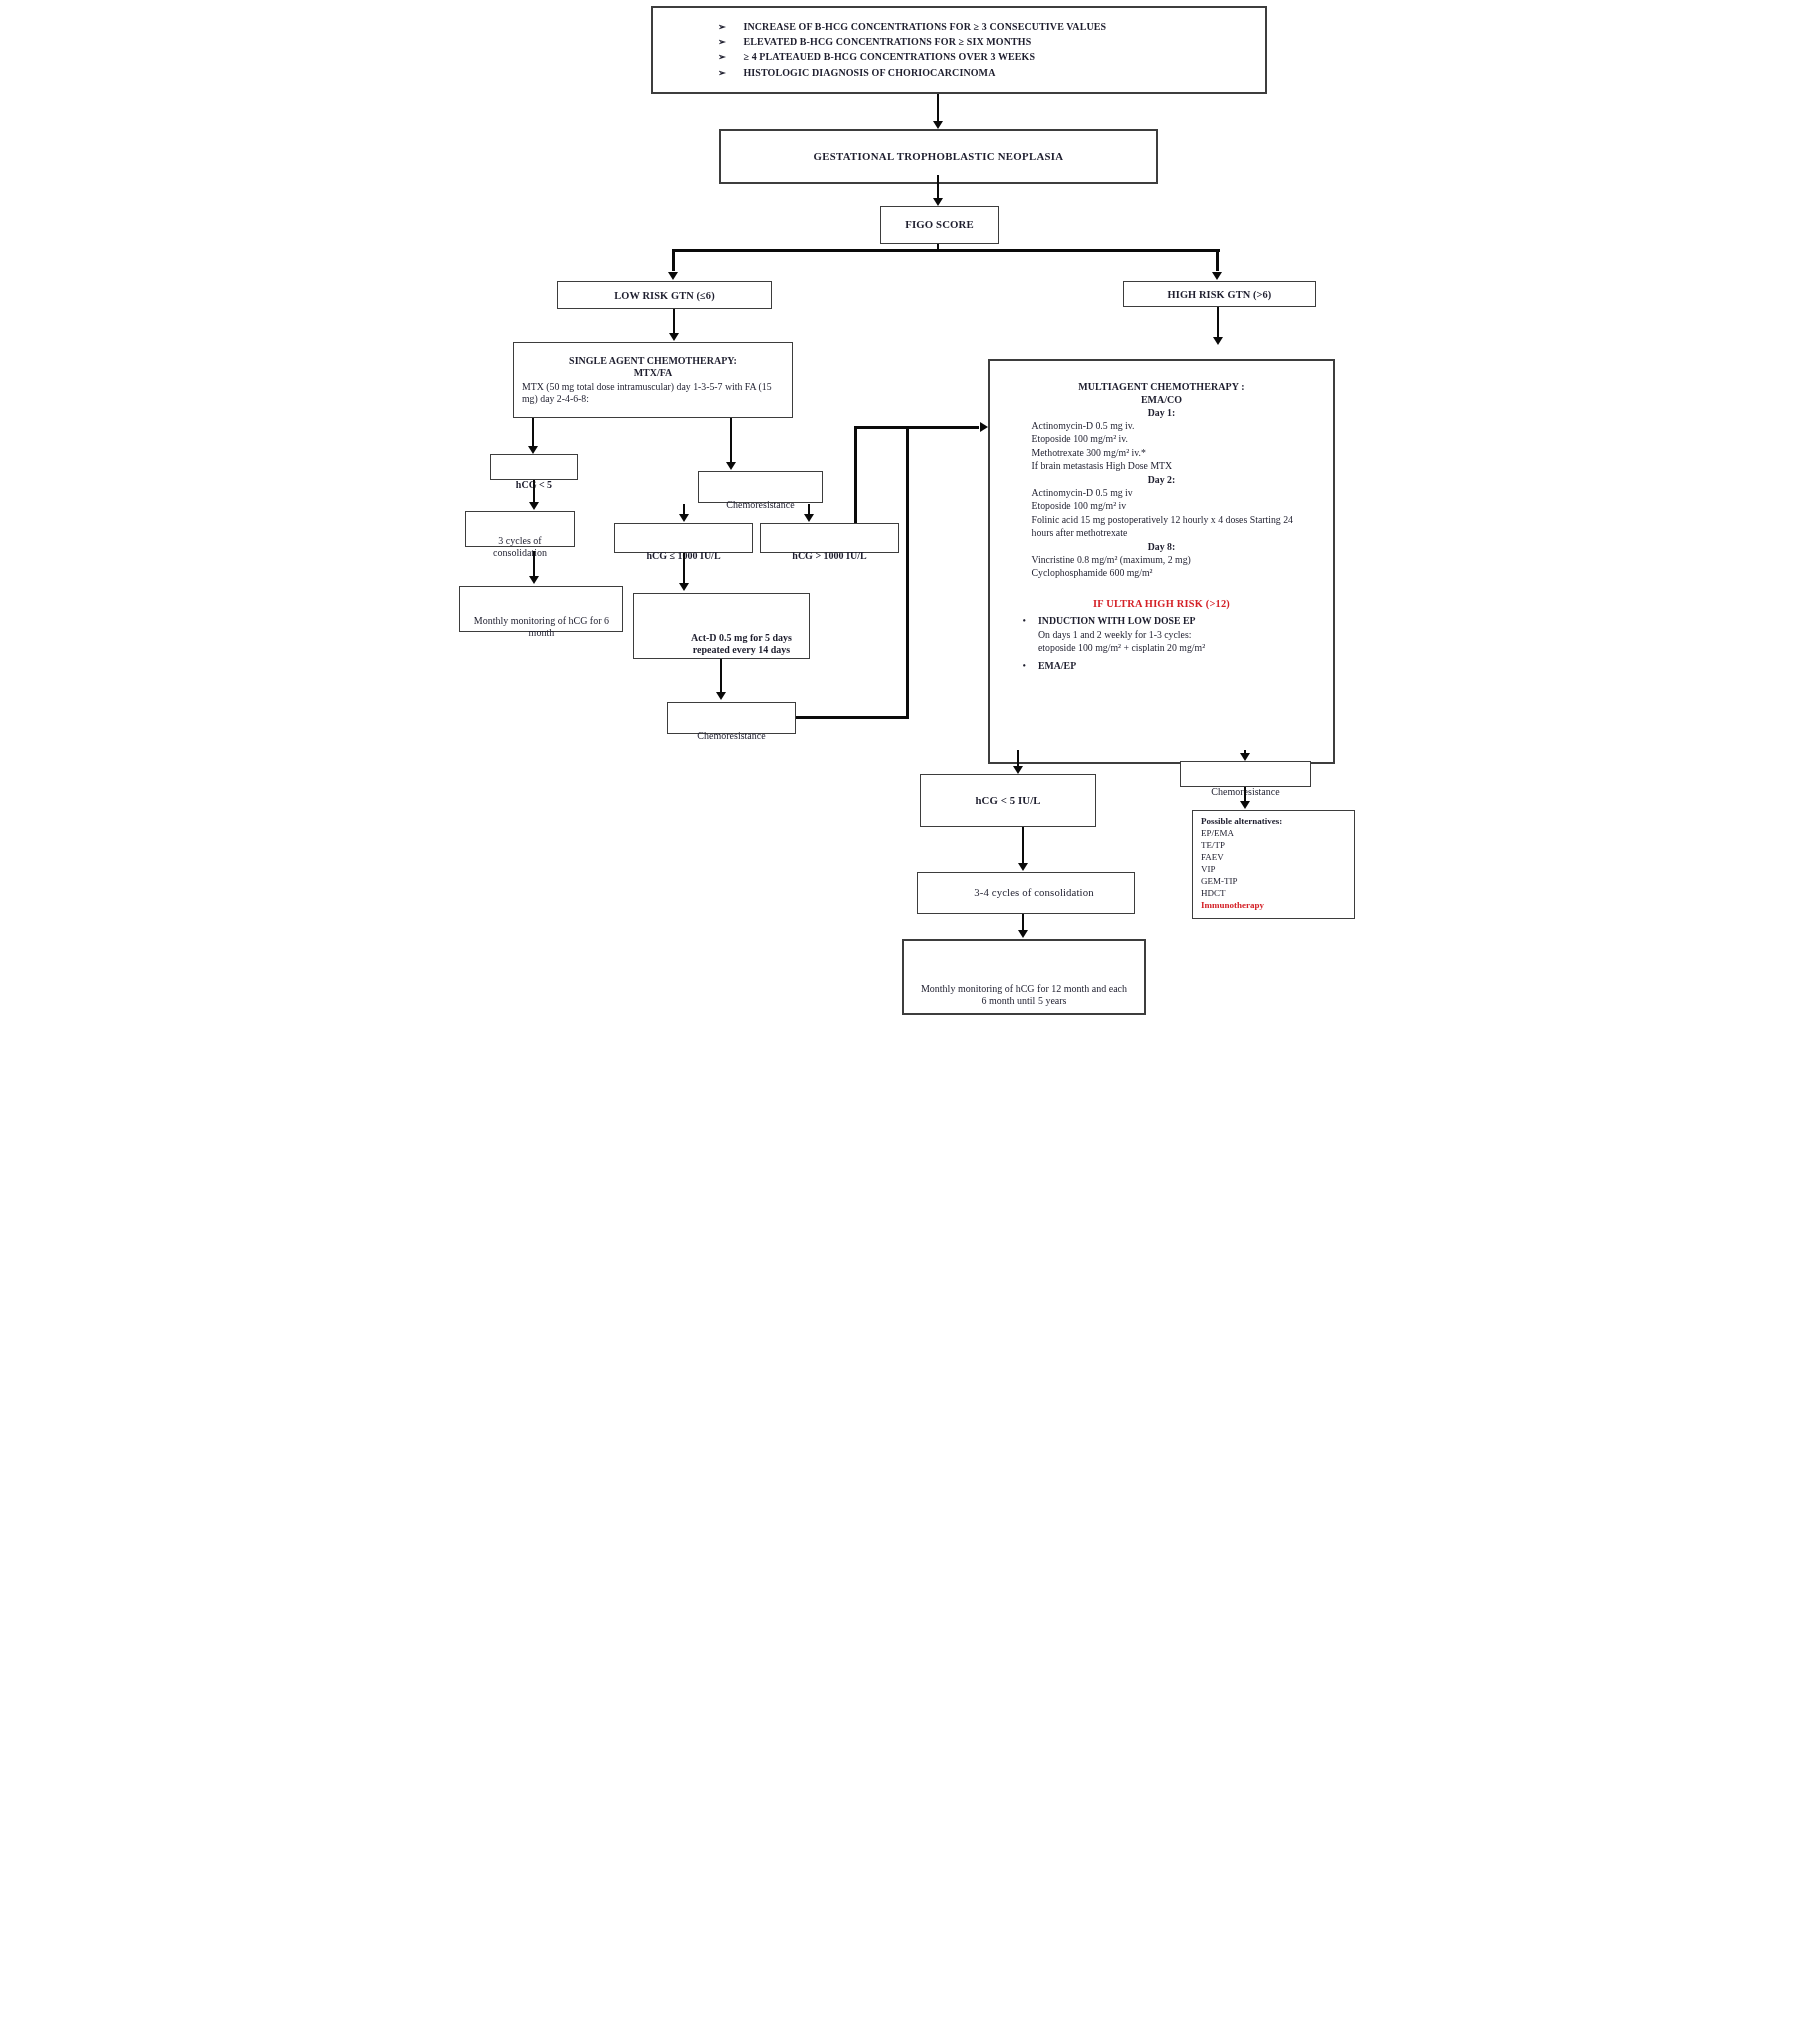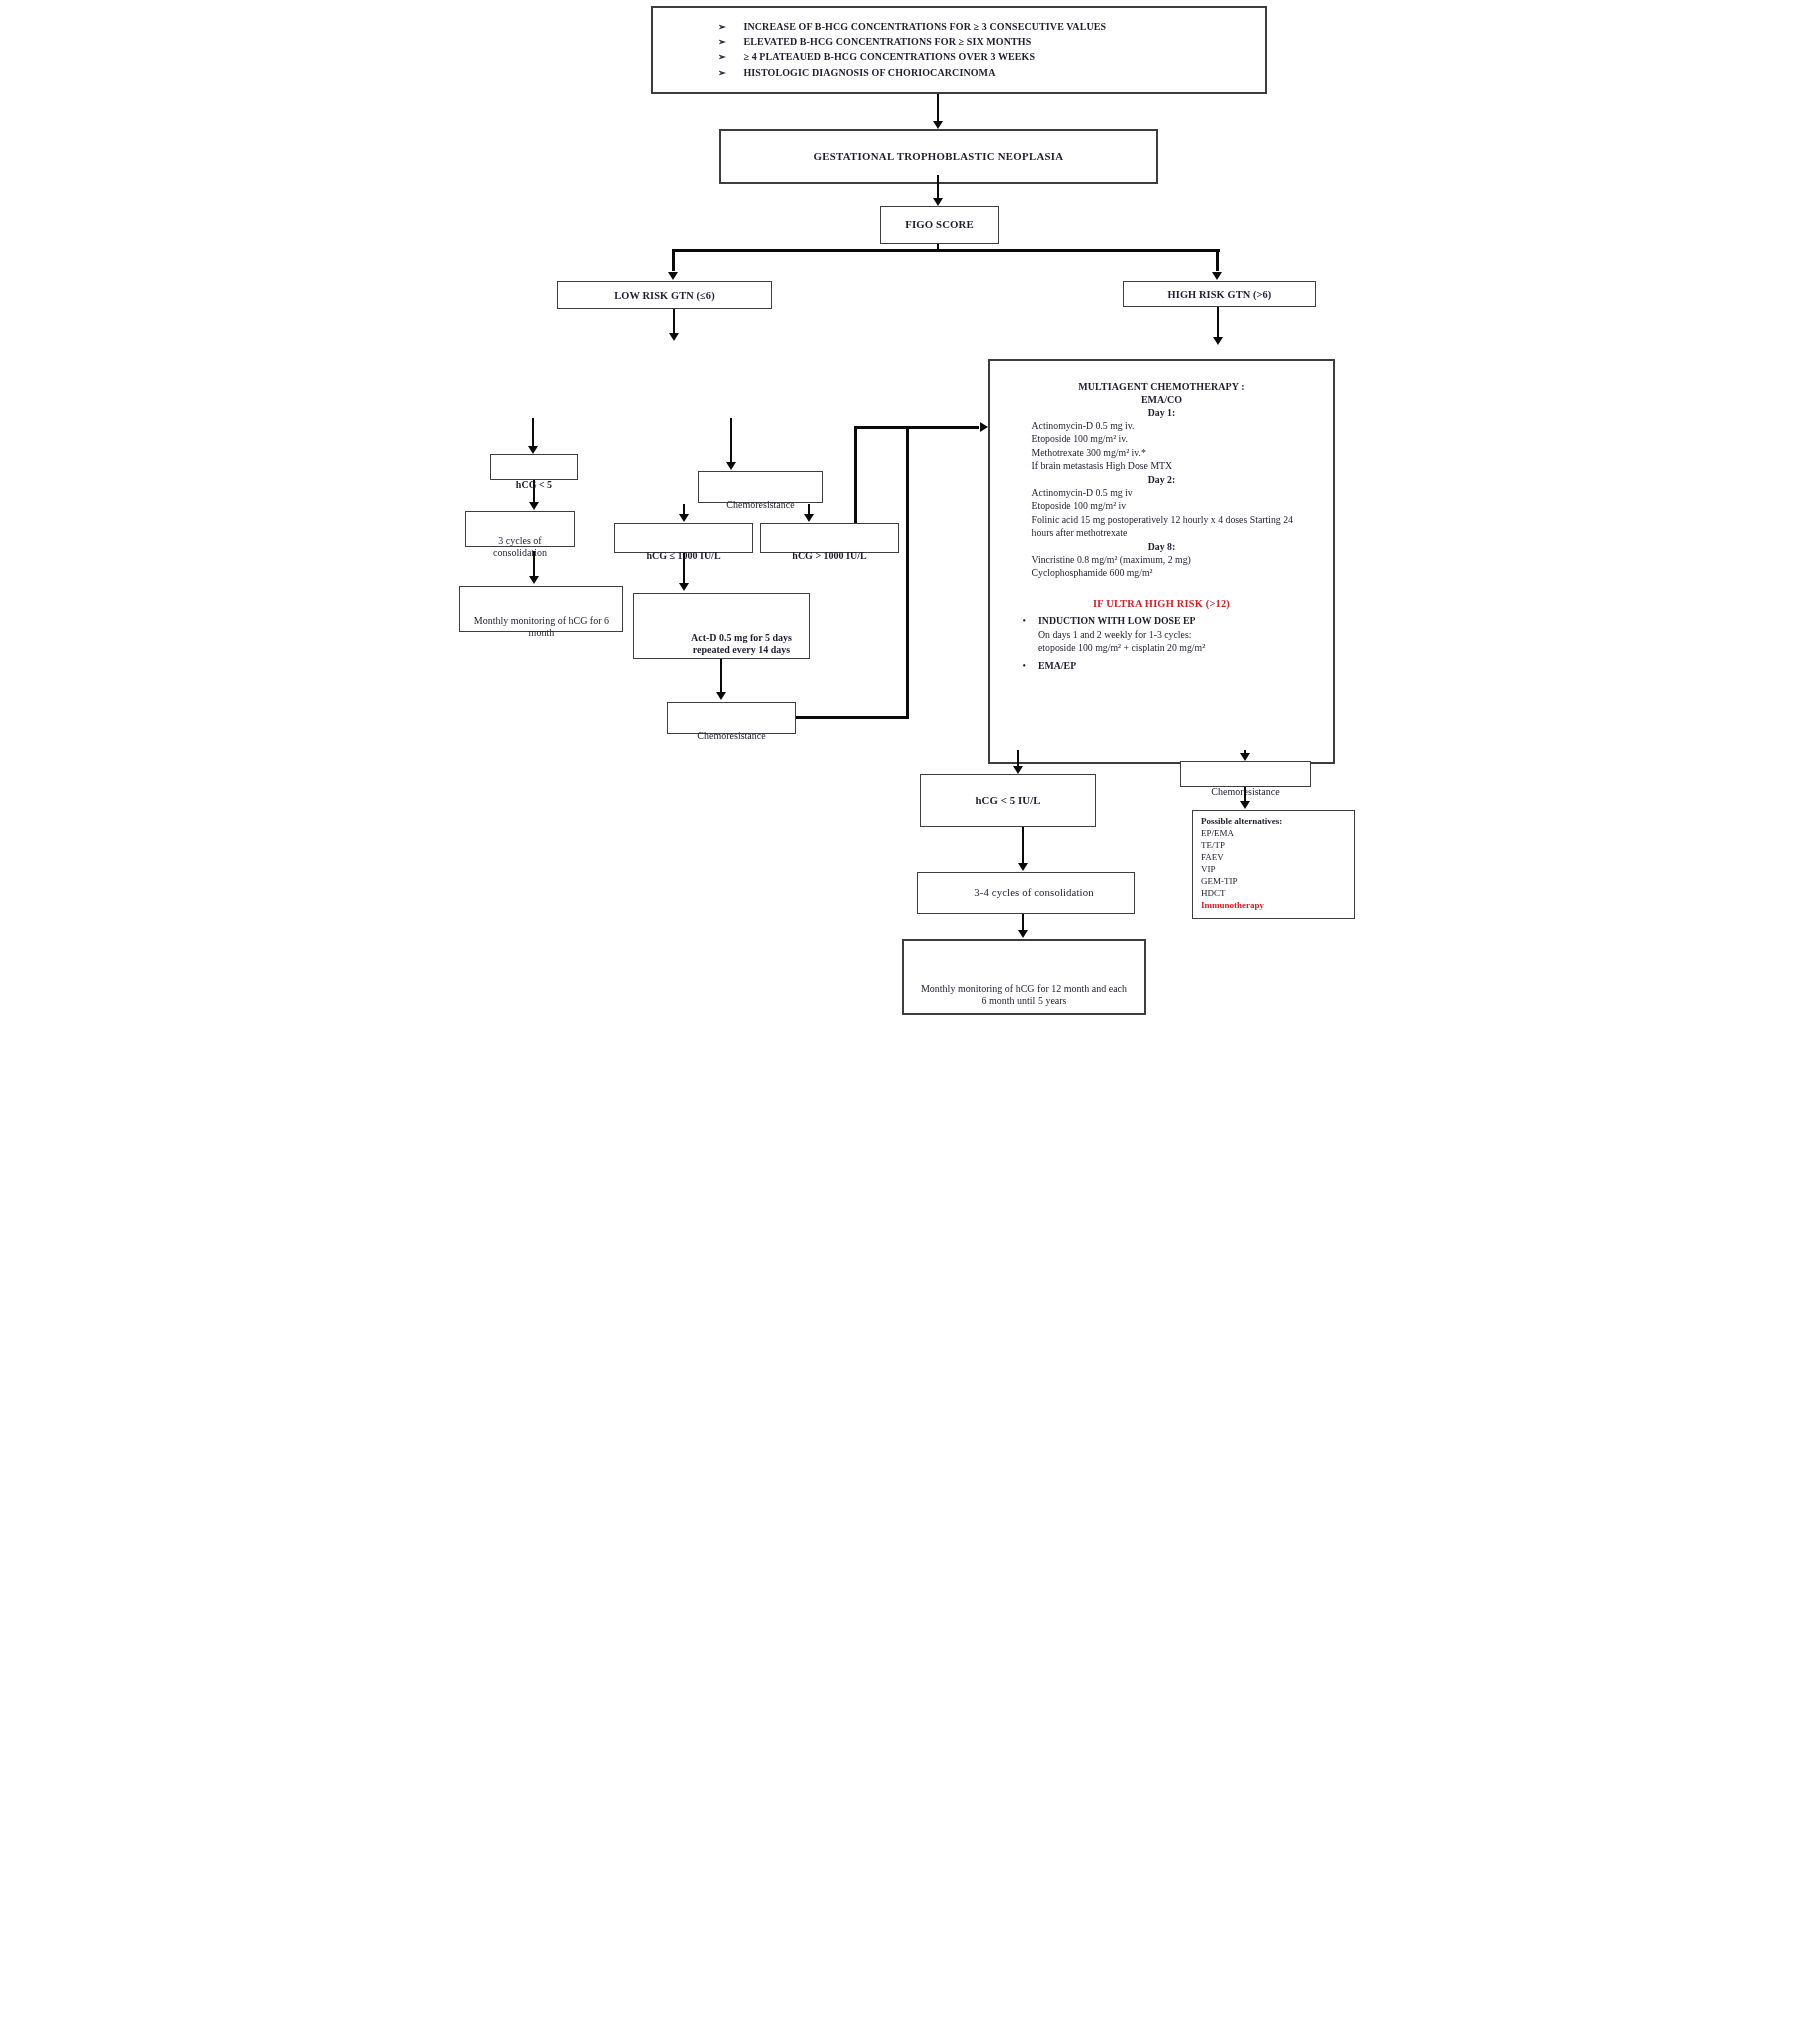--- a/index.html
+++ b/index.html
@@ -115,20 +115,25 @@
   <div class="box" style="left:671px;top:281px;width:193px;height:26px;">
     <span class="label">HIGH RISK GTN (&gt;6)</span>
   </div>
 
   <div class="vline" style="left:221px;top:309px;width:2px;height:24px;"></div>
   <div class="arr-down" style="left:217px;top:333px;"></div>
 
   <div class="vline" style="left:765px;top:307px;width:2px;height:30px;"></div>
   <div class="arr-down" style="left:761px;top:337px;"></div>
 
+  <div class="box" style="left:61px;top:342px;width:280px;height:76px;">
+    <div class="sa-title">SINGLE AGENT CHEMOTHERAPY:</div>
+    <div class="sa-title">MTX/FA</div>
+    <div class="sa-body">MTX (50 mg total dose intramuscular) day 1-3-5-7 with FA (15 mg) day 2-4-6-8:</div>
+  </div>
 
   <div class="box heavy" style="left:536px;top:346px;width:347px;height:405px;justify-content:flex-start;margin-top:13px;">
     <div class="ma-inner">
       <div class="ma-title">MULTIAGENT CHEMOTHERAPY :</div>
       <div class="ma-regimen">EMA/CO</div>
       <div id="ma-days">
           <div class="ma-day-header">Day 1:</div>
           <div class="ma-line">Actinomycin-D 0.5 mg iv.</div>
           <div class="ma-line">Etoposide 100 mg/m² iv.</div>
           <div class="ma-line">Methotrexate 300 mg/m² iv.*</div>

